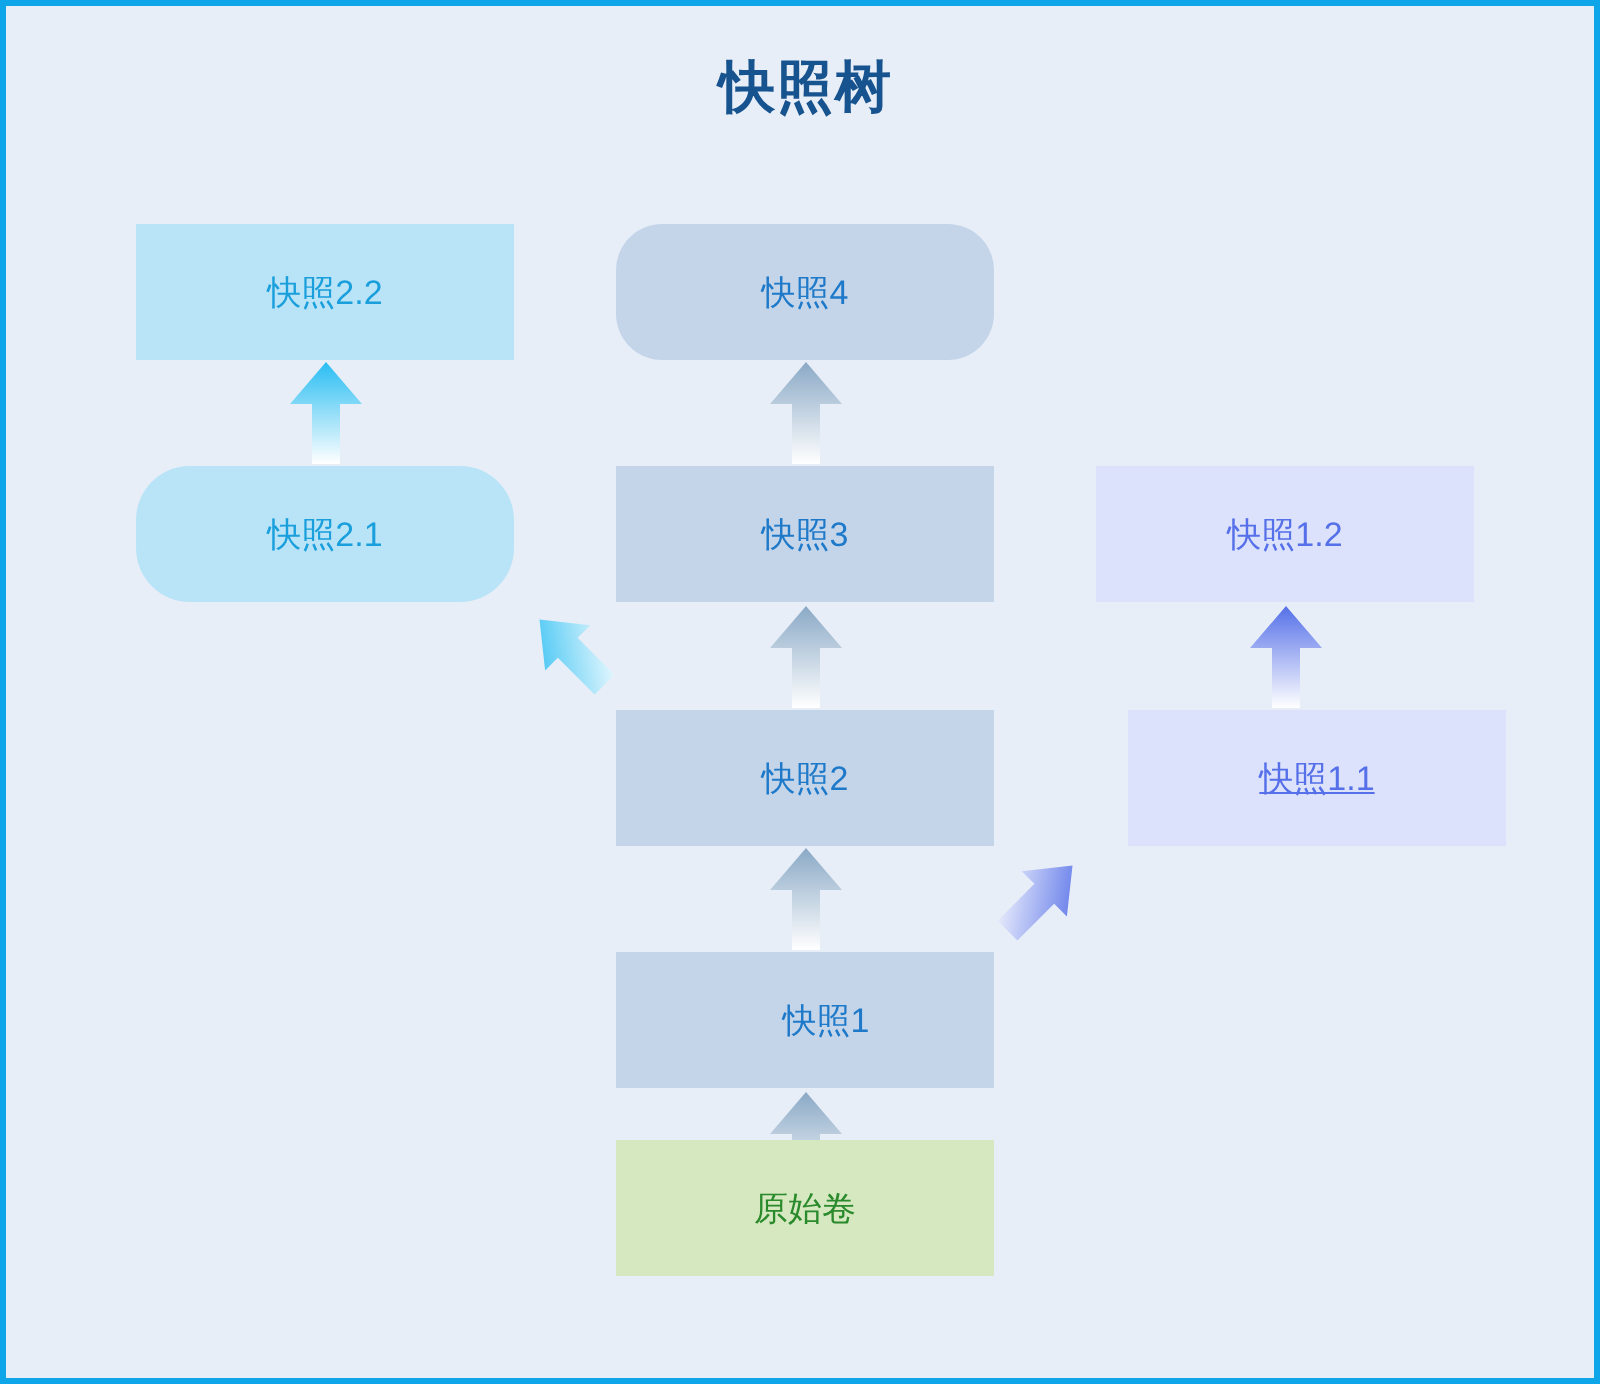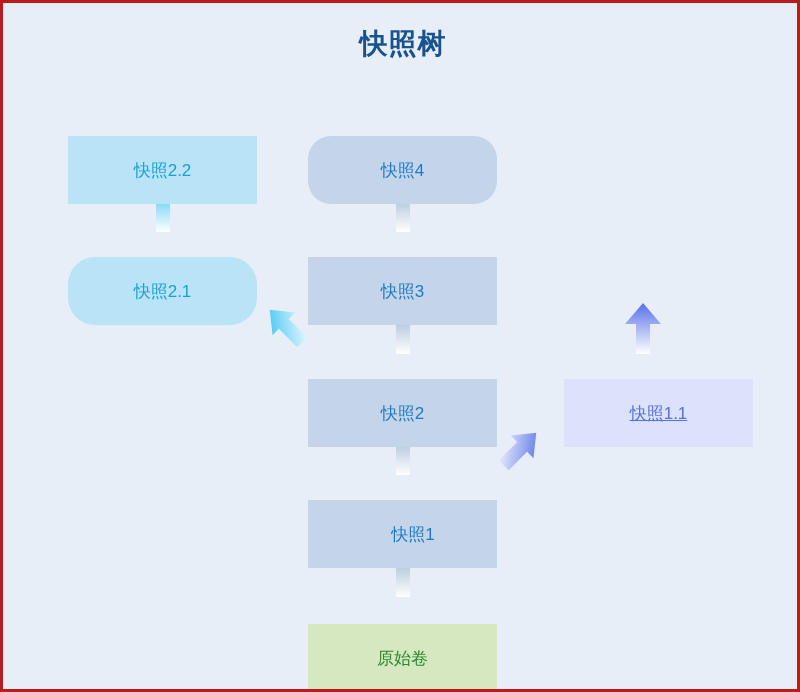--- a/index.html
+++ b/index.html
@@ -10,21 +10,21 @@
   body {
     font-family: "Liberation Sans", "DejaVu Sans", sans-serif;
   }
 
   #canvas {
     position: relative;
     width: 800px;
     height: 692px;
     background: #e8eef8;
     box-sizing: border-box;
-    border: 3px solid #b91c1c;
+    border: 3px solid #0ea5e9;
     overflow: hidden;
   }
 
   #diagram-title {
     position: absolute;
     left: 0;
     top: 22px;
     width: 800px;
     text-align: center;
     font-size: 28px;
@@ -36,21 +36,20 @@
   
   .node {
     position: absolute;
     box-sizing: border-box;
     display: flex;
     align-items: center;
     justify-content: center;
     font-size: 17px;
     line-height: 1;
     user-select: none;
-    margin-top: 24px;
   }
 
   .node-label {
     pointer-events: none;
   }
 
   
   .node.branch-cyan {
     background: #b9e4f7;
     color: #1a9fdc;
@@ -207,22 +206,25 @@
   </div>
 
   <div class="node branch-main" style="left:305px; top:352px; width:189px; height:68px;">
     <span class="node-label">快照2</span>
   </div>
 
   <div class="node branch-main" style="left:305px; top:473px; width:189px; height:68px;padding-left:21px;">
     <span class="node-label">快照1</span>
   </div>
 
-  <div class="node branch-origin" style="left:305px; top:597px; width:189px; height:68px;">
+  <div class="node branch-origin" style="left:305px; top:567px; width:189px; height:68px;">
     <span class="node-label">原始卷</span>
   </div>
 
+  <div class="node branch-indigo" style="left:545px; top:230px; width:189px; height:68px;">
+    <span class="node-label">快照1.2</span>
+  </div>
 
   <div class="node branch-indigo" style="left:561px; top:352px; width:189px; height:68px;text-decoration:underline;">
     <span class="node-label">快照1.1</span>
   </div>
 
 </div>
 
 </body></html>

